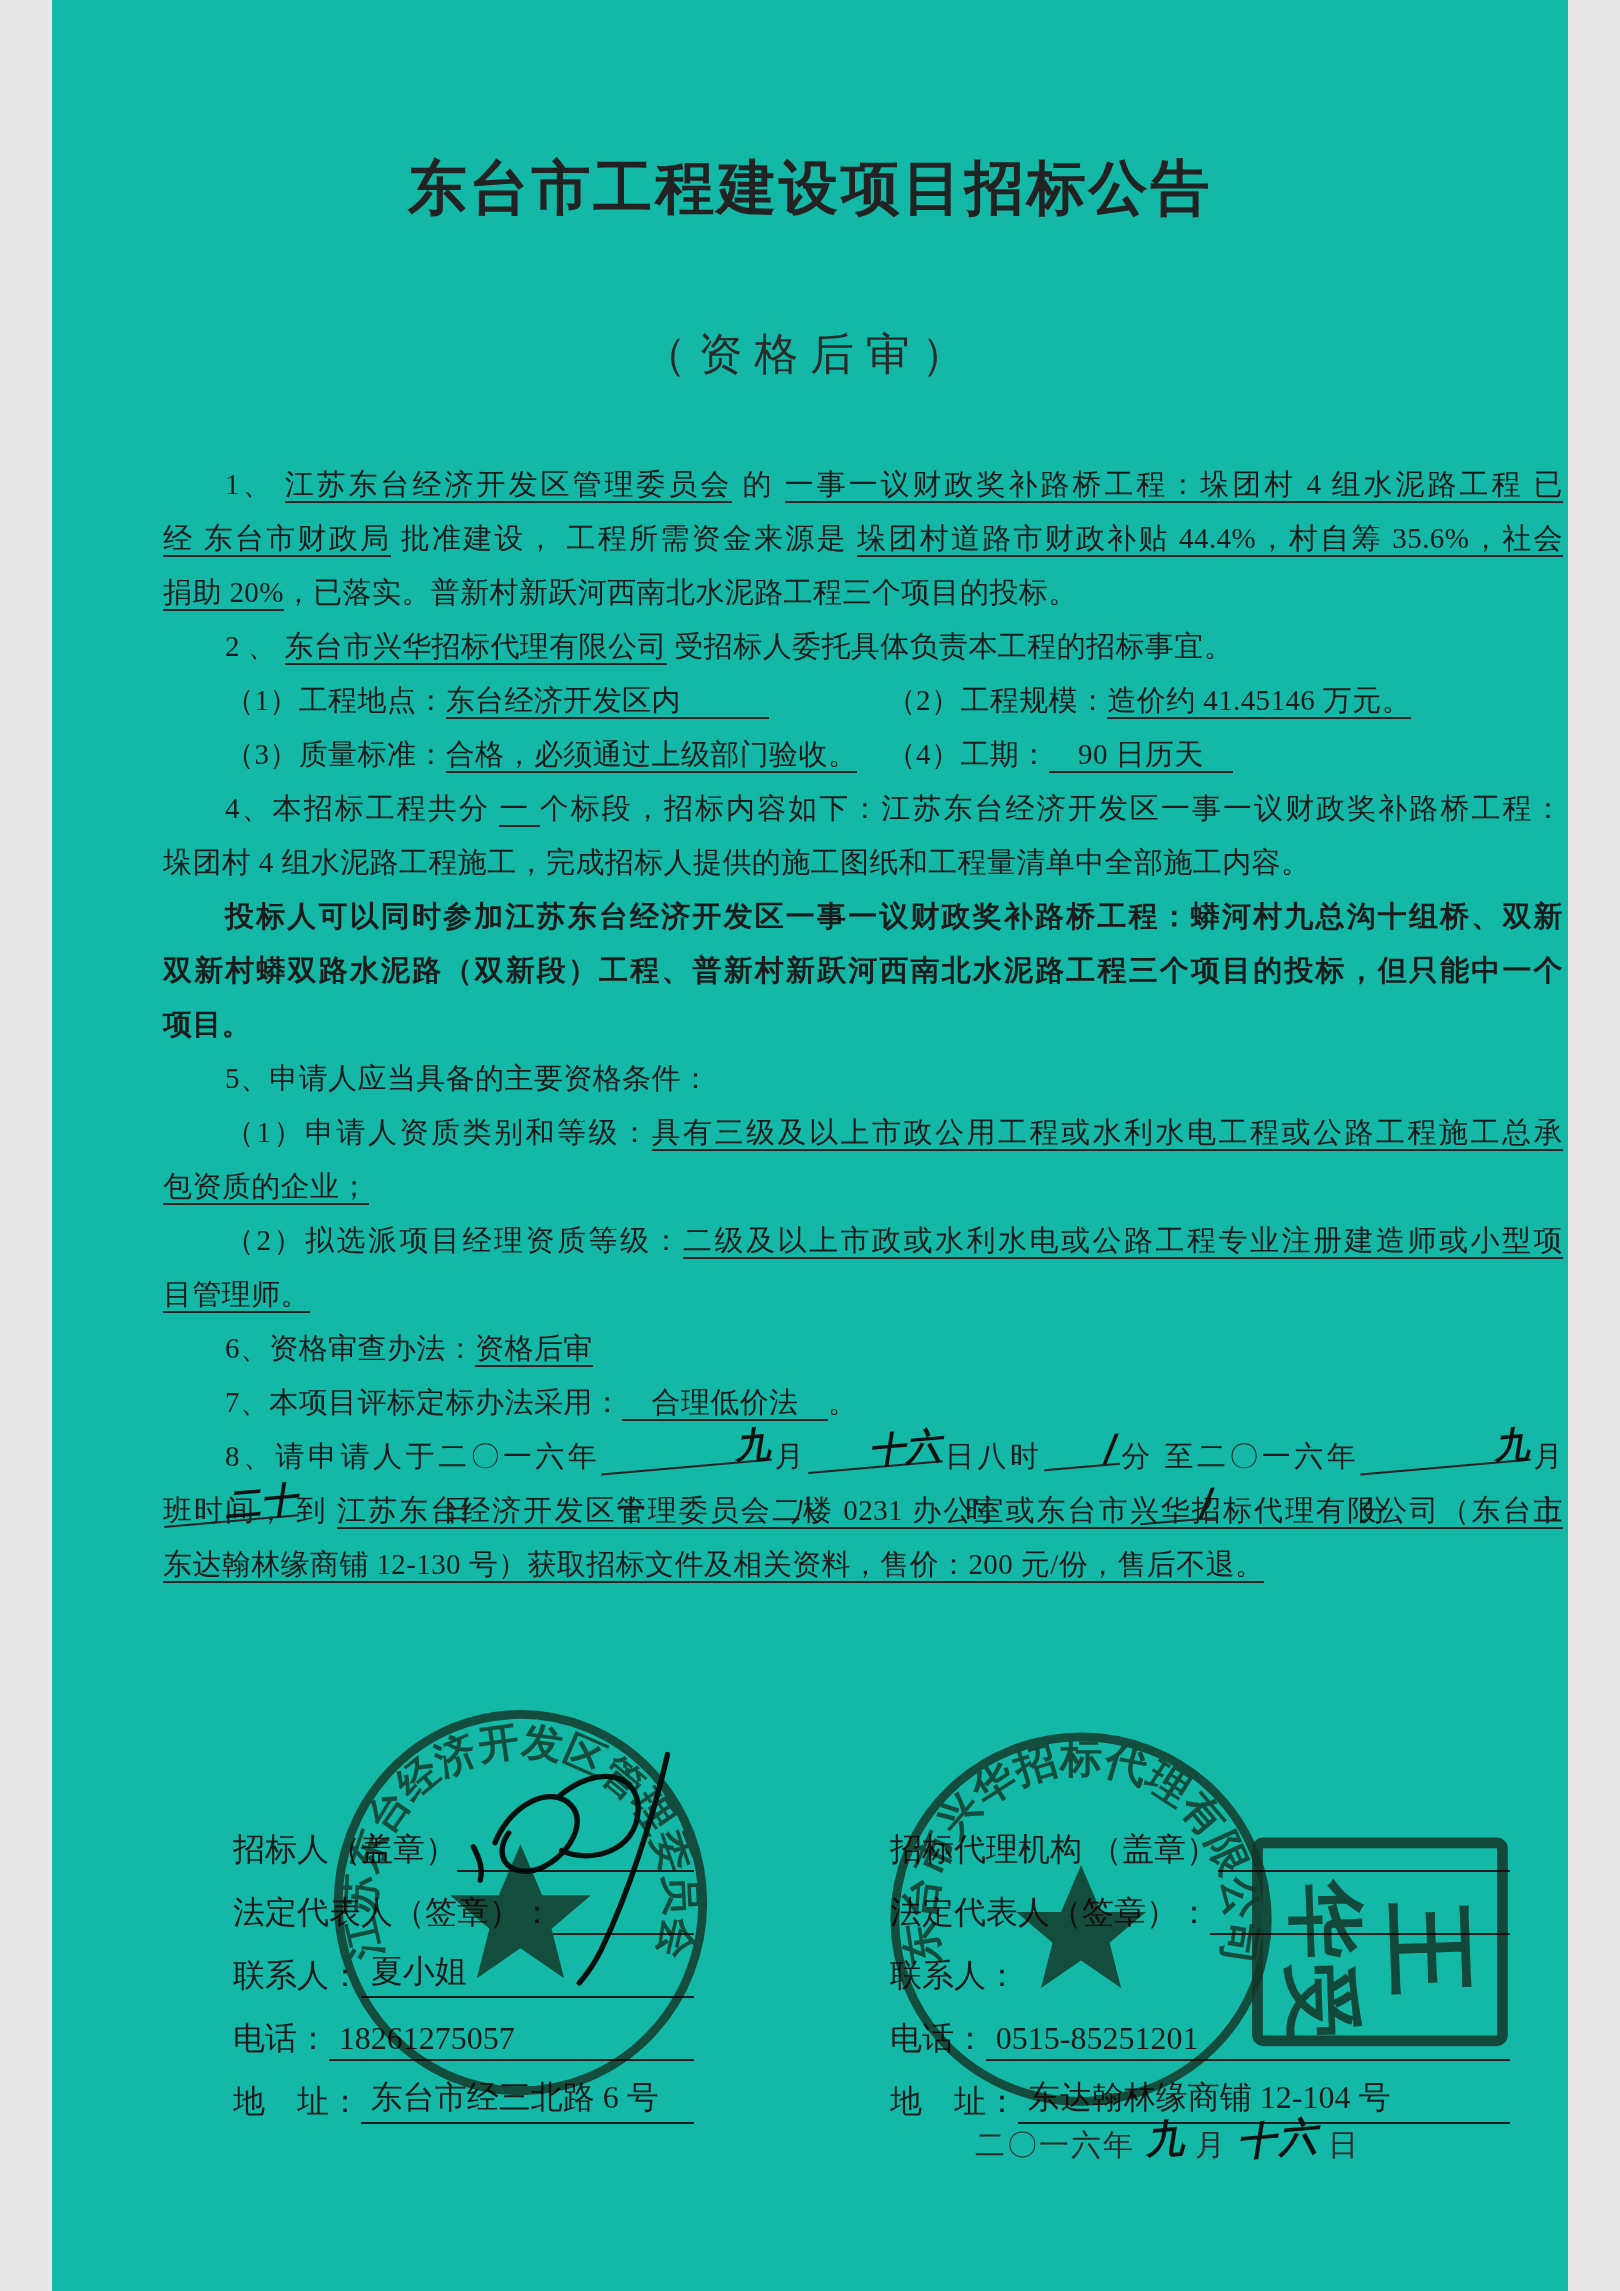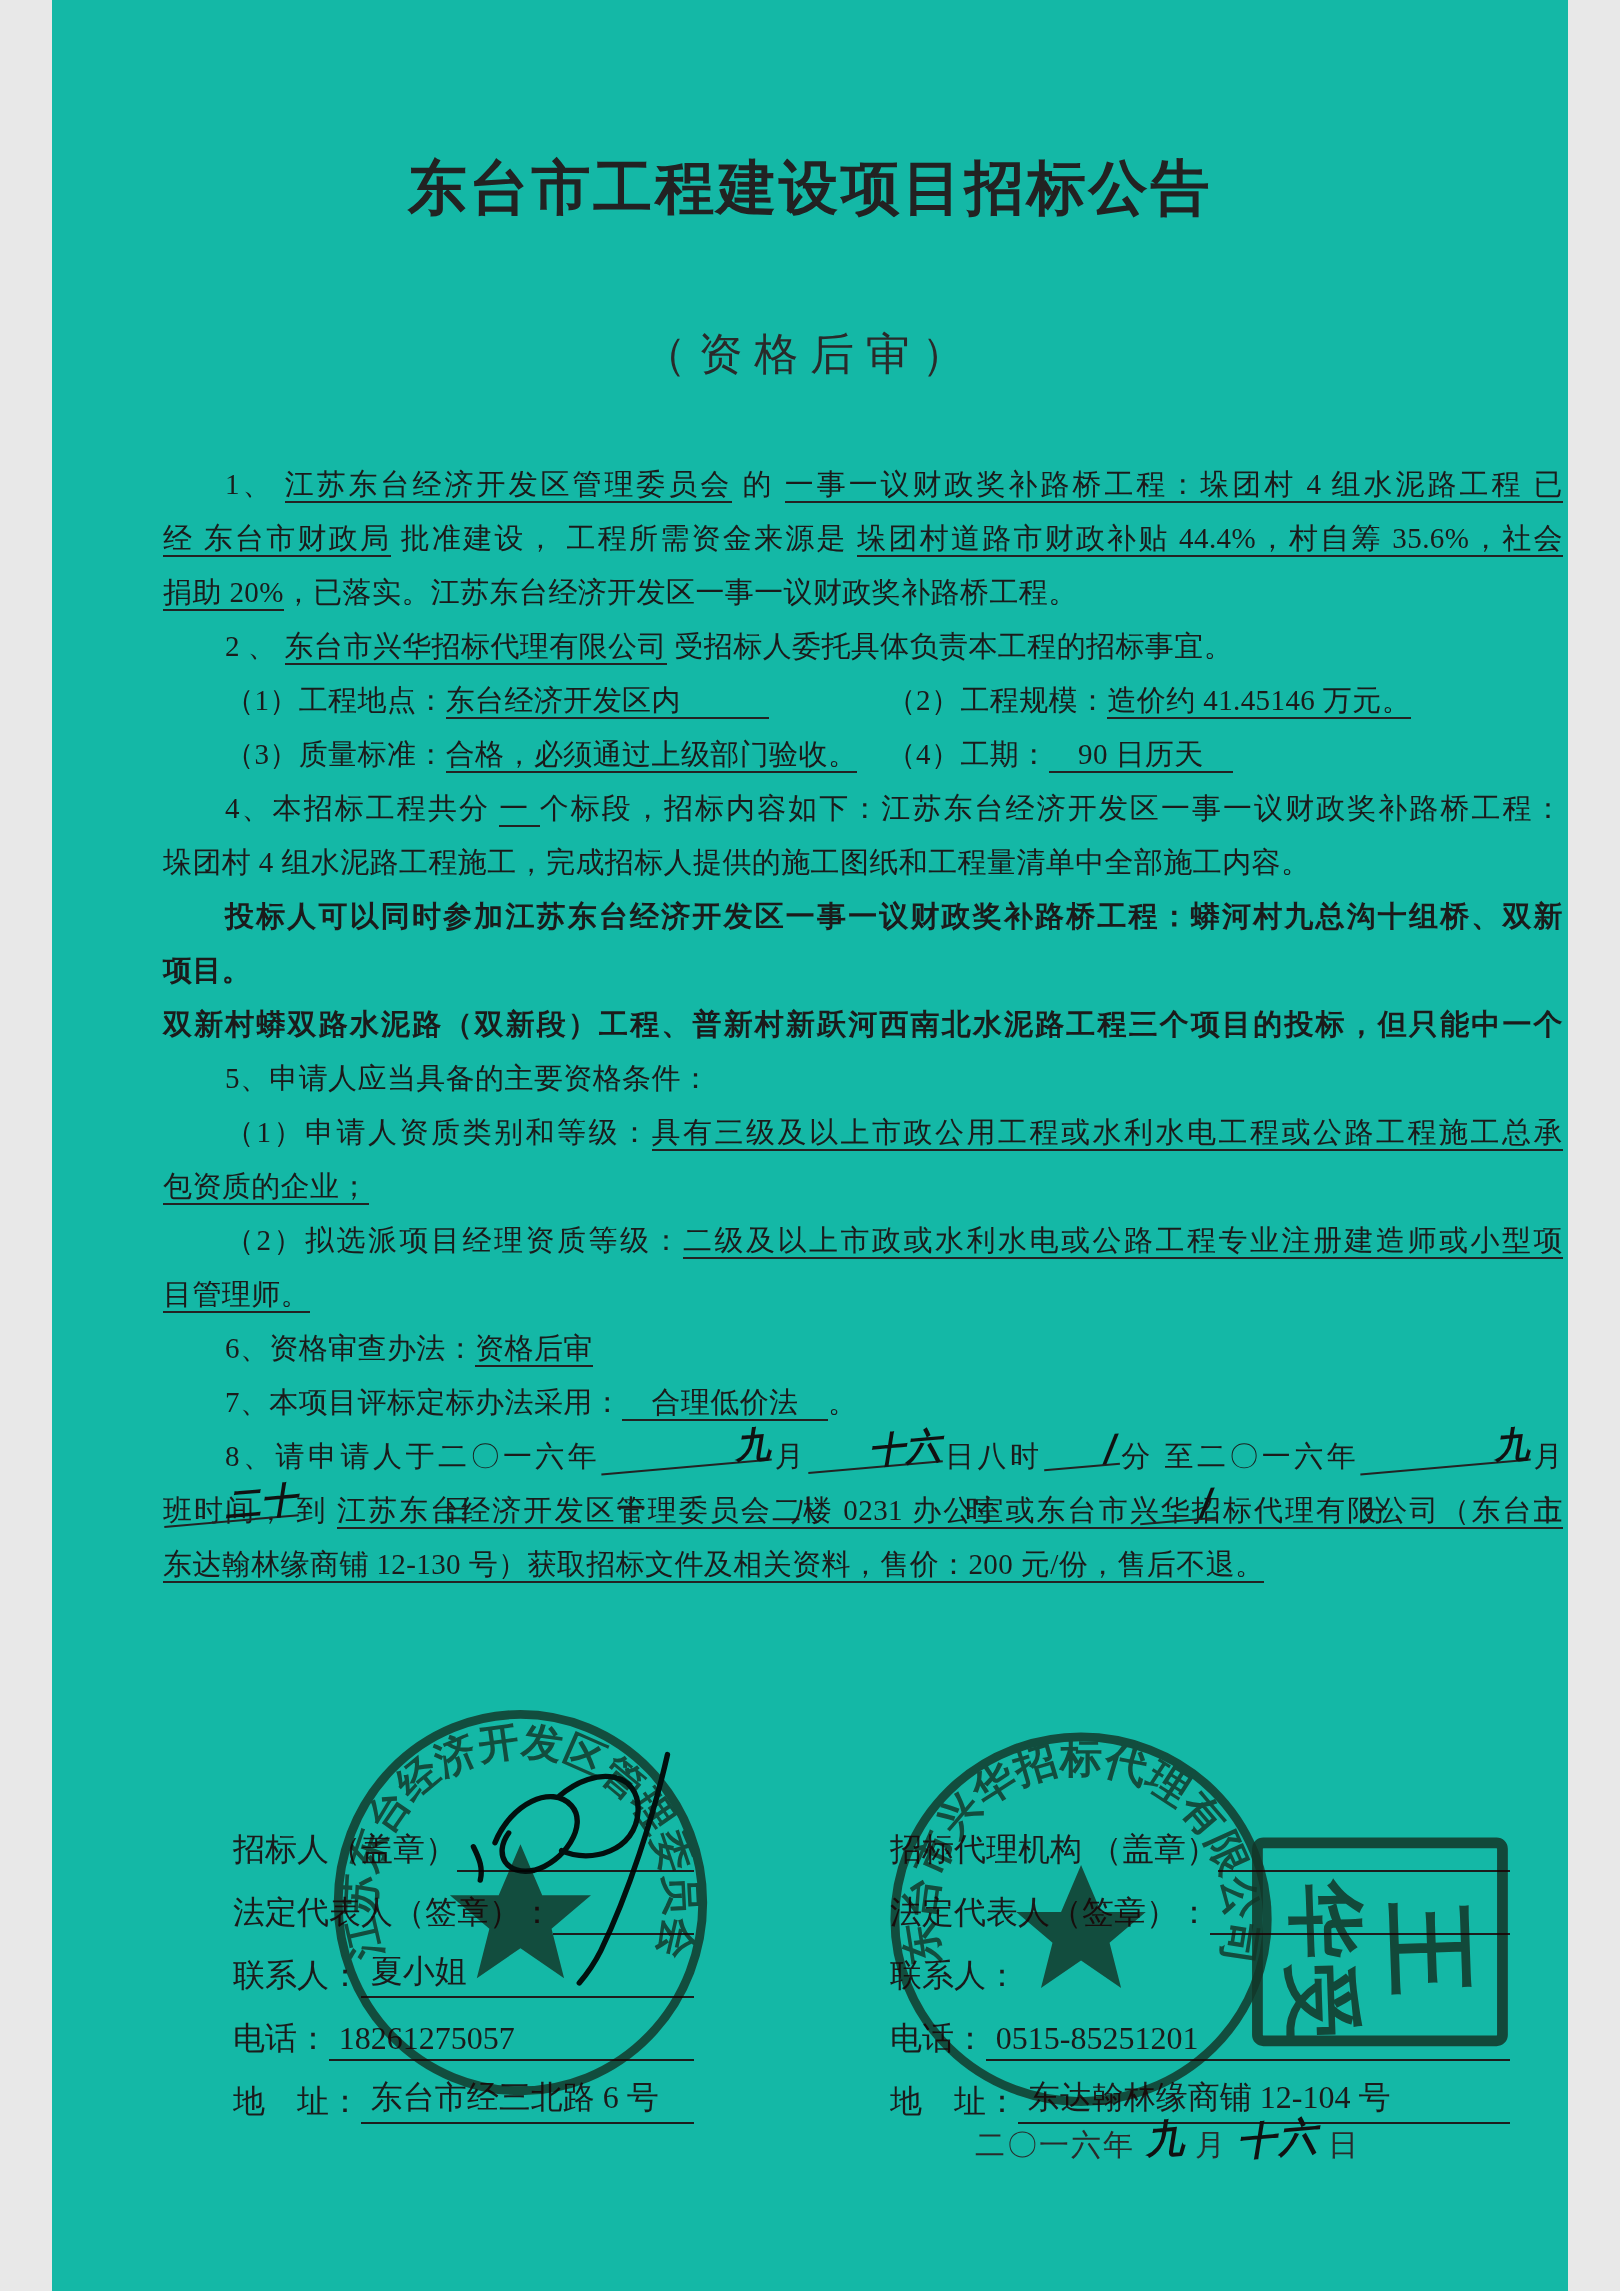--- a/index.html
+++ b/index.html
@@ -49,29 +49,29 @@
 <body>
 
 <div class="page">
 
   <h1 class="title">东台市工程建设项目招标公告</h1>
   <div class="subtitle">（资格后审）</div>
 
   <div class="body" id="bodyLines">
       <div class="line ind fill"><span class="">1、 </span><span class="u">江苏东台经济开发区管理委员会</span><span class=""> 的 </span><span class="u">一事一议财政奖补路桥工程：垛团村 4 组水泥路工程 已</span></div>
       <div class="line fill"><span class="u">经 东台市财政局</span><span class=""> 批准建设， 工程所需资金来源是 </span><span class="u">垛团村道路市财政补贴 44.4%，村自筹 35.6%，社会</span></div>
-      <div class="line"><span class="u">捐助 20%</span><span class="">，已落实。江苏东台经济开发区一事一议财政奖补路桥工程。</span></div>
+      <div class="line"><span class="u">捐助 20%</span><span class="">，已落实。普新村新跃河西南北水泥路工程三个项目的投标。</span></div>
       <div class="line ind"><span class="">2 、 </span><span class="u">东台市兴华招标代理有限公司</span><span class=""> 受招标人委托具体负责本工程的招标事宜。</span></div>
       <div class="line ind"><span class="">（1）工程地点：</span><span class="u">东台经济开发区内　　　</span><span class="">　　　　</span><span class="">（2）工程规模：</span><span class="u">造价约 41.45146 万元。</span></div>
       <div class="line ind"><span class="">（3）质量标准：</span><span class="u">合格，必须通过上级部门验收。</span><span class="">　</span><span class="">（4）工期：</span><span class="u">　90 日历天　</span></div>
       <div class="line ind fill"><span class="">4、本招标工程共分 </span><span class="u"> 一 </span><span class=""> 个标段，招标内容如下：江苏东台经济开发区一事一议财政奖补路桥工程：</span></div>
       <div class="line"><span class="">垛团村 4 组水泥路工程施工，完成招标人提供的施工图纸和工程量清单中全部施工内容。</span></div>
       <div class="line ind fill b"><span class="">投标人可以同时参加江苏东台经济开发区一事一议财政奖补路桥工程：蟒河村九总沟十组桥、双新</span></div>
+      <div class="line fill b"><span class="">双新村蟒双路水泥路（双新段）工程、普新村新跃河西南北水泥路工程三个项目的投标，但只能中一个</span></div>
       <div class="line b"><span class="">项目。</span></div>
-      <div class="line fill b"><span class="">双新村蟒双路水泥路（双新段）工程、普新村新跃河西南北水泥路工程三个项目的投标，但只能中一个</span></div>
       <div class="line ind"><span class="">5、申请人应当具备的主要资格条件：</span></div>
       <div class="line ind fill"><span class="">（1）申请人资质类别和等级：</span><span class="u">具有三级及以上市政公用工程或水利水电工程或公路工程施工总承</span></div>
       <div class="line"><span class="u">包资质的企业；</span></div>
       <div class="line ind fill"><span class="">（2）拟选派项目经理资质等级：</span><span class="u">二级及以上市政或水利水电或公路工程专业注册建造师或小型项</span></div>
       <div class="line"><span class="u">目管理师。</span></div>
       <div class="line ind"><span class="">6、资格审查办法：</span><span class="u">资格后审</span></div>
       <div class="line ind"><span class="">7、本项目评标定标办法采用：</span><span class="u">　合理低价法　</span><span class="">。</span></div>
       <div class="line ind fill"><span class="">8、请申请人于二〇一六年</span><span class="u h">　九　</span><span class="">月</span><span class="u h">十六</span><span class="">日八时</span><span class="u h"> / </span><span class="">分 至二〇一六年</span><span class="u h">　九　</span><span class="">月</span><span class="u h">二十</span><span class="">日十八时</span><span class="u h"> / </span><span class="">分上</span></div>
       <div class="line fill"><span class="">班时间， 到 </span><span class="u">江苏东台经济开发区管理委员会二楼 0231 办公室或东台市兴华招标代理有限公司（东台市</span></div>
       <div class="line"><span class="u">东达翰林缘商铺 12-130 号）获取招标文件及相关资料，售价：200 元/份，售后不退。</span></div>

